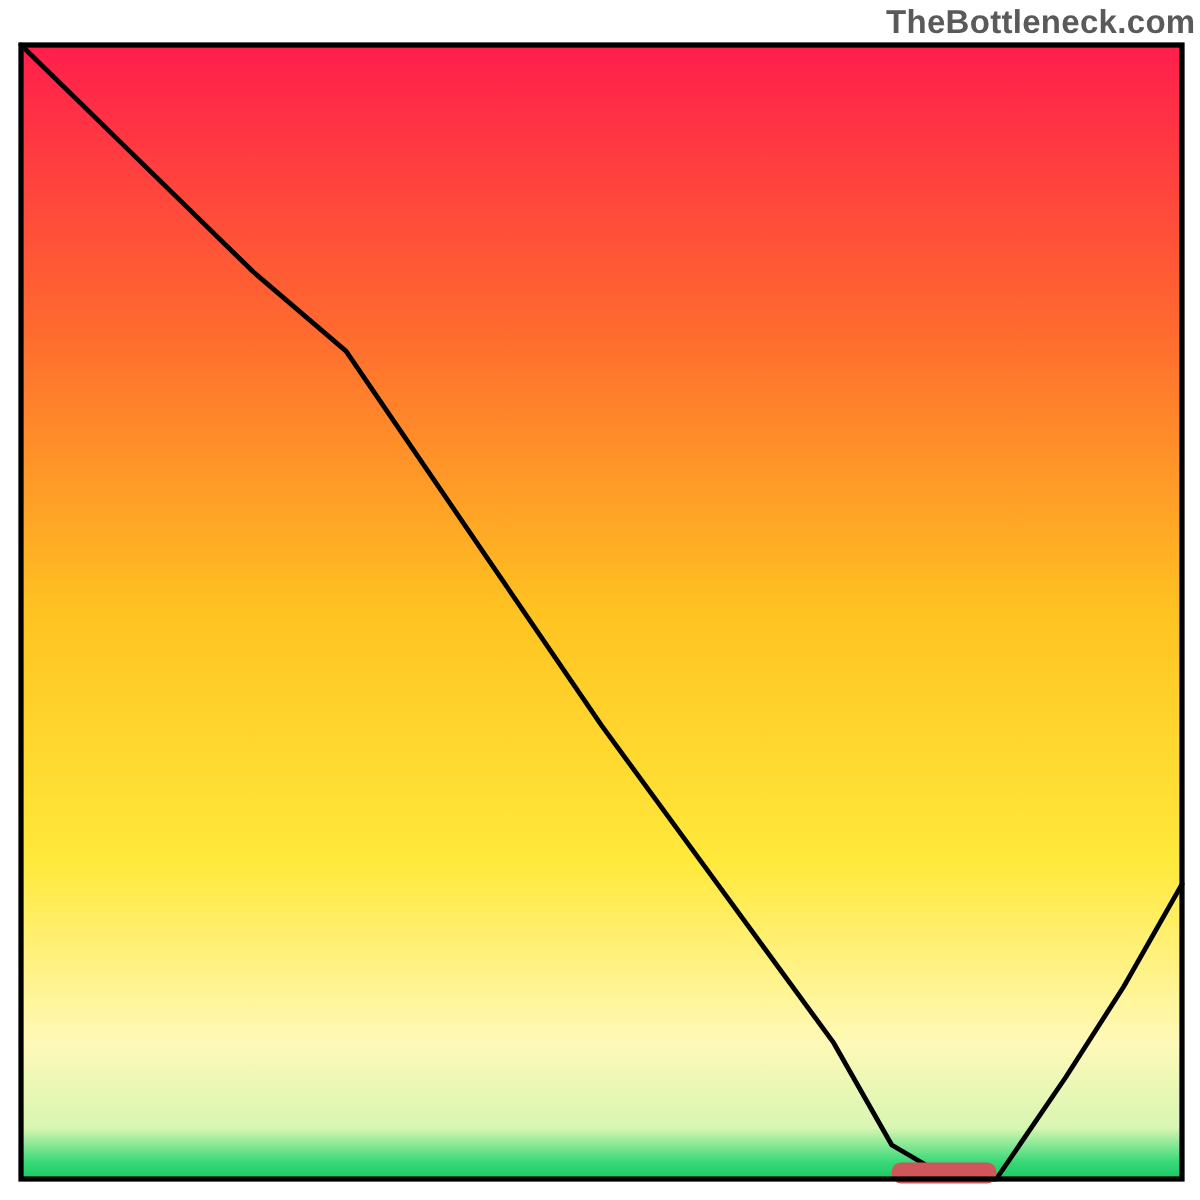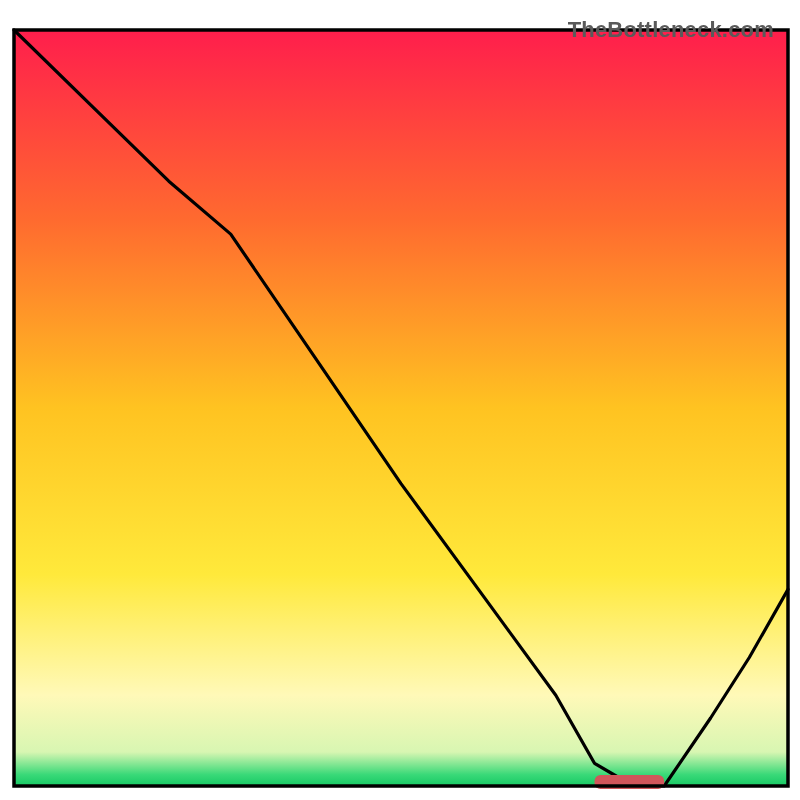--- a/index.html
+++ b/index.html
@@ -12,26 +12,25 @@
     font-family: Arial, Helvetica, sans-serif;
   }
   .wrap {
     position: relative;
     width: 800px;
     height: 800px;
   }
   .watermark {
     position: absolute;
     top: 2px;
-    right: 26px;
+    right: 3px;
     font-size: 22px;
     font-weight: 600;
     color: #5a5a5a;
     letter-spacing: 0.2px;
-    margin-top: 15px;
   }
   svg.chart {
     position: absolute;
     left: 0;
     top: 0;
     width: 800px;
     height: 800px;
     display: block;
   }
   .curve {

